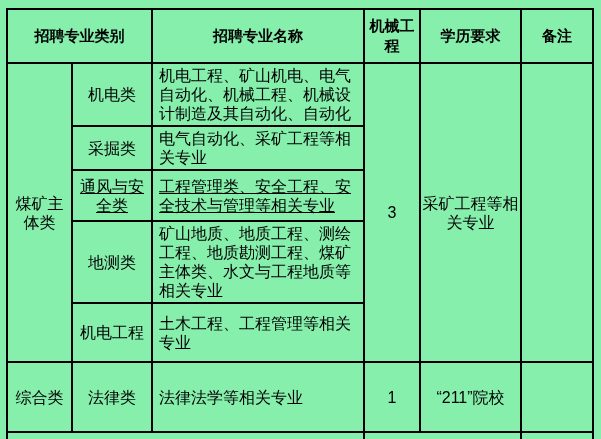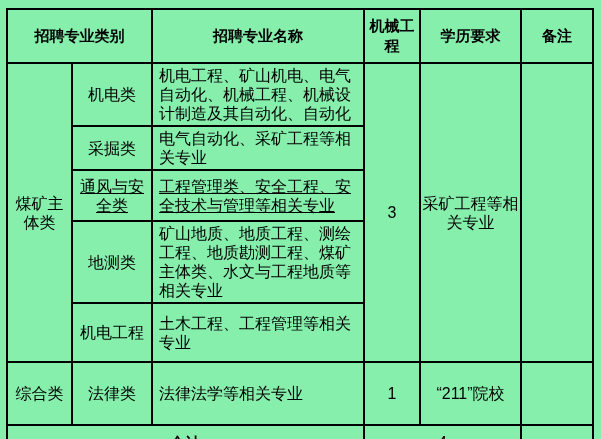--- a/index.html
+++ b/index.html
@@ -44,21 +44,21 @@
   td.total-label {
     font-weight: bold;
     font-size: 15px;
   }
   tr.r-head   { height: 54px; }
   tr.r-jd     { height: 60px; }
   tr.r-cj     { height: 36px; margin-left: 44px; }
   tr.r-tf     { height: 51px; text-decoration: underline; }
   tr.r-dc     { height: 74px; }
   tr.r-gc     { height: 59px; }
-  tr.r-fl     { height: 63px; border-radius: 12px; }
+  tr.r-fl     { height: 70px; border-radius: 12px; }
   tr.r-total  { height: 34px; }
 </style>
 </head>
 <body>
 
 <div class="page">
   <table class="recruit">
     <colgroup>
       <col style="width:65px">
       <col style="width:80px">

